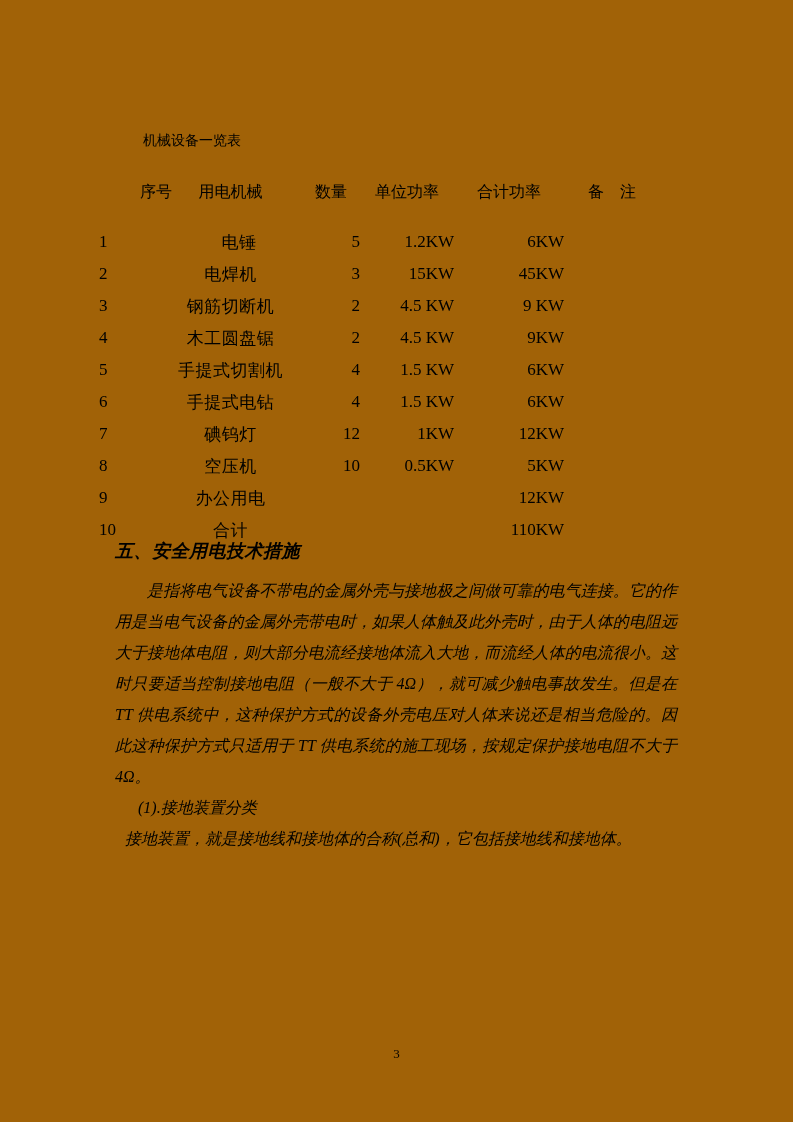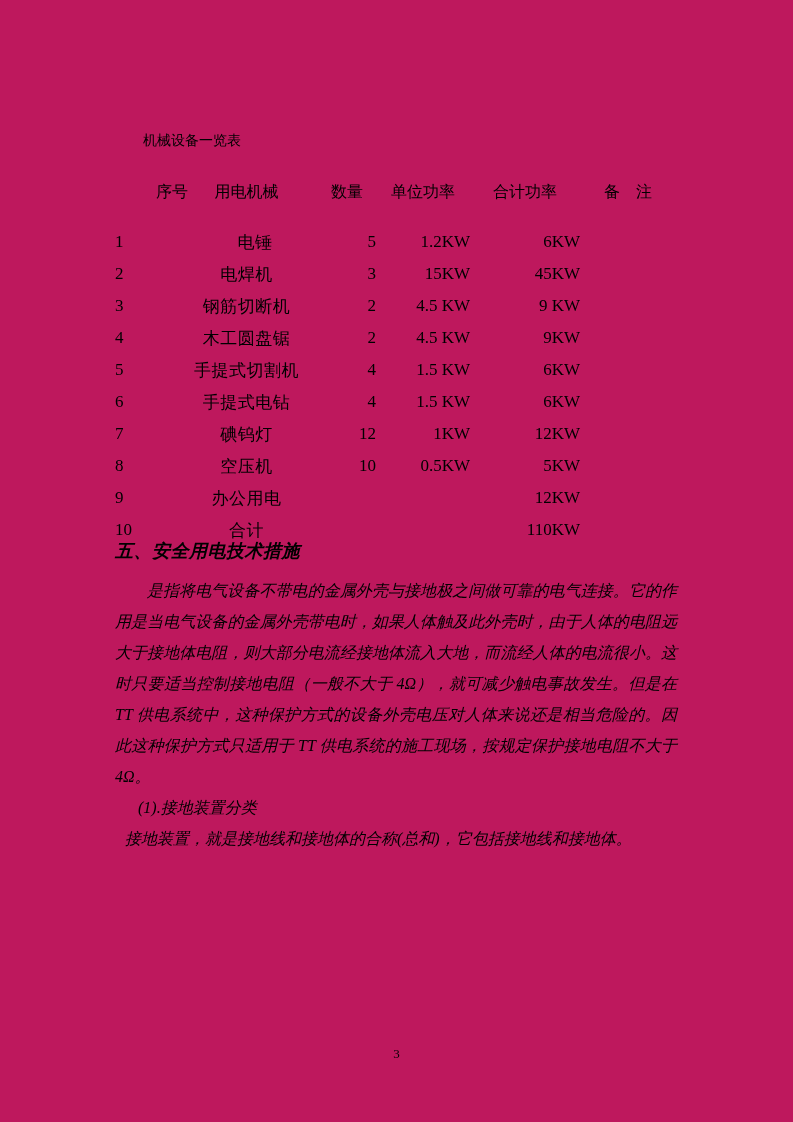--- a/index.html
+++ b/index.html
@@ -6,33 +6,33 @@
   body {
     width: 793px; height: 1122px;
     background: #ffffff;
     color: #000000;
     font-family: "Liberation Serif", "DejaVu Serif", serif;
     overflow: hidden;
   }
   .page {
     position: relative;
     width: 793px; height: 1122px;
-    background: #be185d;
+    background: #a16207;
   }
 
   
   .table-title {
     position: absolute;
     left: 143px; top: 129px;
     font-size: 14px; line-height: 24px;
     white-space: nowrap;
   }
   table.equip {
     position: absolute;
-    left: 115px; top: 158px;
+    left: 99px; top: 158px;
     width: 561px;
     border-collapse: collapse;
     table-layout: fixed;
     border: none;
   }
   table.equip th, table.equip td {
     padding: 0;
     border: none;
     vertical-align: middle;
     font-weight: normal;

